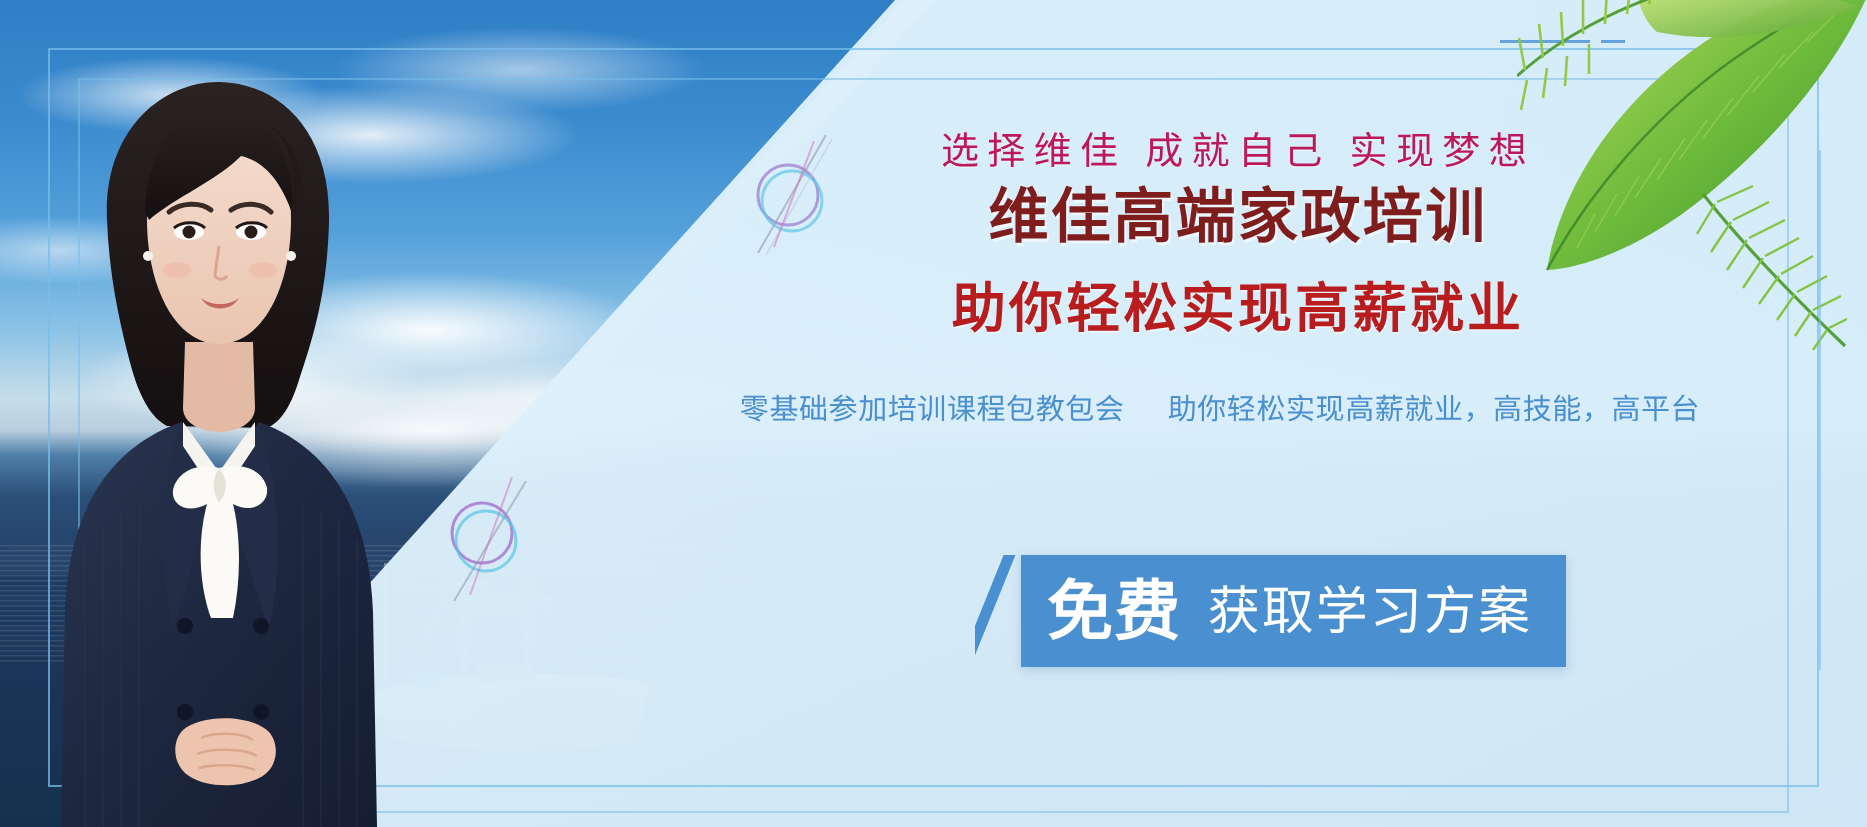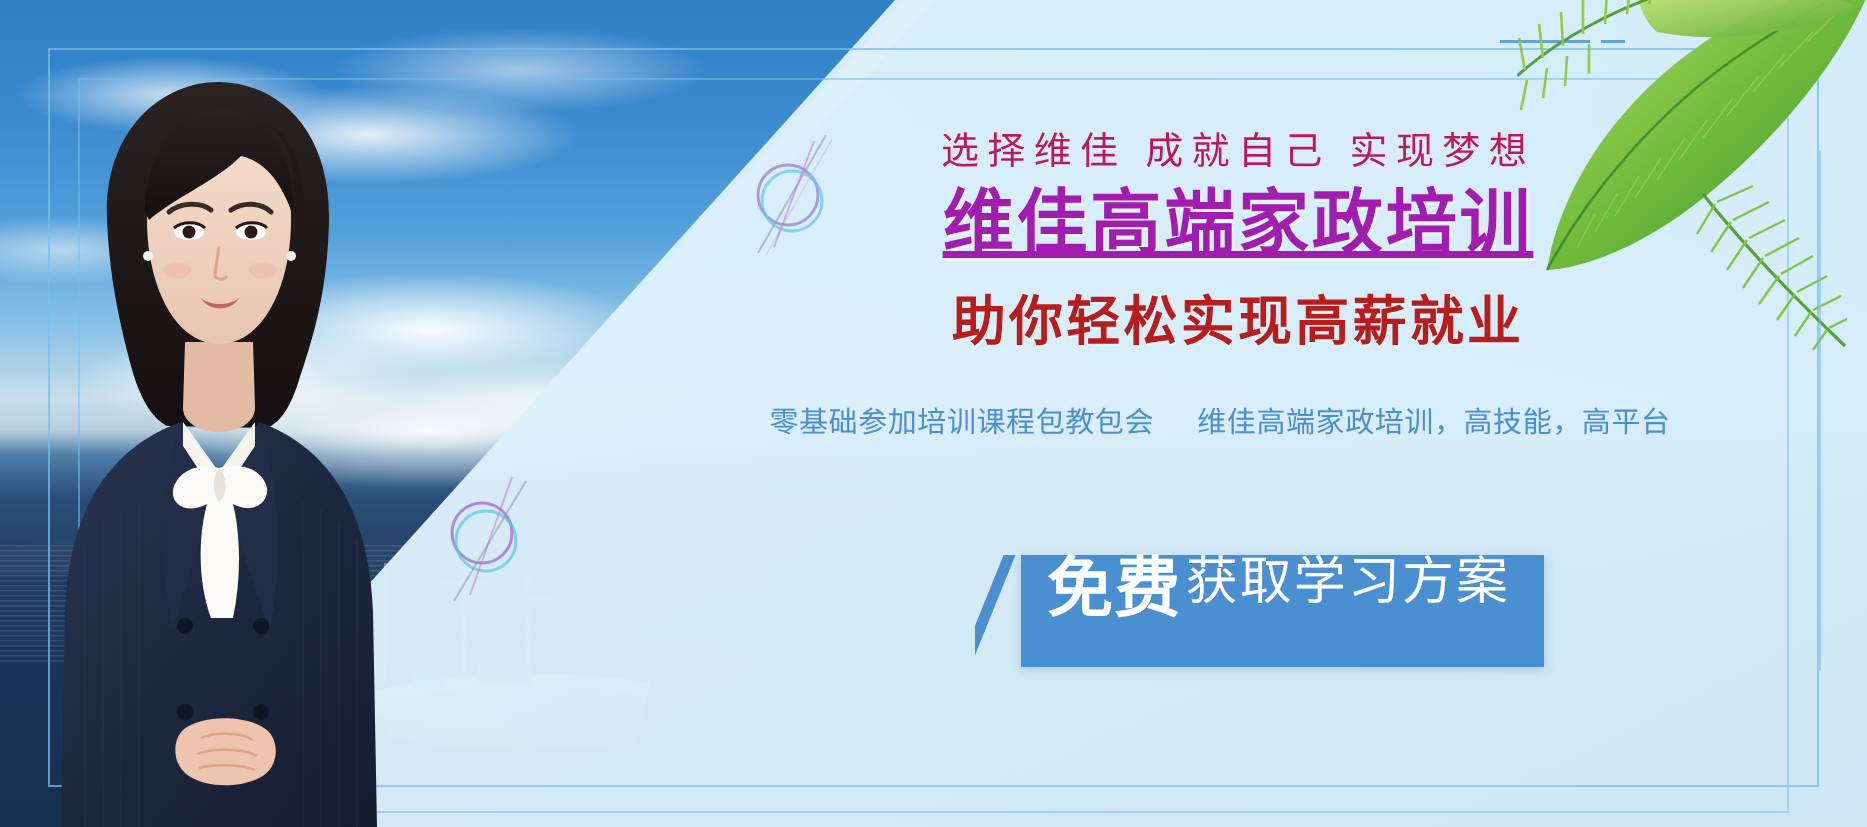--- a/index.html
+++ b/index.html
@@ -108,24 +108,23 @@
   .content{
     position:absolute; left:600px; top:120px; width:1180px; height:580px;
     text-align:center;
   }
   .tagline{
     font-size:38px; letter-spacing:.22em; color:#be185d;
     font-weight:500; margin:0 0 8px 96px; white-space:nowrap;
     text-shadow:0 1px 2px rgba(255,255,255,.6);
   }
   .headline{
-    font-size:71px; font-weight:800; color:#a21caf; letter-spacing:.04em;
+    font-size:60px; font-weight:800; color:#7f1d1d; letter-spacing:.04em;
     margin:6px 0 2px 96px; white-space:nowrap; line-height:1.12;
     text-shadow:2px 3px 0 rgba(255,255,255,.55);
-    text-decoration:underline;
   }
   .subhead{
     font-size:54px; font-weight:700; color:#b91c1c; letter-spacing:.06em;
     margin:14px 0 0 96px; white-space:nowrap;
     text-shadow:1px 2px 0 rgba(255,255,255,.5);
   }
   .bodyline{
     font-size:29px; color:#4a8fcf; letter-spacing:.02em; font-weight:500;
     margin:42px 0 0 60px; white-space:nowrap;
   }
@@ -139,21 +138,21 @@
   .cta-slash{
     width:46px; height:112px; position:relative; overflow:hidden; flex:none;
   }
   .cta-slash:before{
     content:""; position:absolute; left:6px; top:-8px;
     width:11px; height:130px; background:#4a8fcf;
     transform:rotate(22deg); transform-origin:center;
   }
   .cta-box{
     background:#4a8fcf; height:112px; padding:0 34px 0 26px;
-    display:flex; align-items:flex-start; gap:4px;
+    display:flex; align-items:center; gap:26px;
     box-shadow:0 3px 10px rgba(50,110,170,.25);
   }
   .cta-strong{
     color:#ffffff; font-size:66px; font-weight:800; letter-spacing:.02em; line-height:1;
   }
   .cta-rest{
     color:#ffffff; font-size:52px; font-weight:400; letter-spacing:.04em; line-height:1;
   }
 </style>
 </head>
@@ -362,21 +361,21 @@
     </g>
   </svg>
 
   <div class="content">
     <div class="tagline">选择维佳  成就自己  实现梦想</div>
     <div class="headline">维佳高端家政培训</div>
     <div class="subhead">助你轻松实现高薪就业</div>
     <div class="bodyline">
       <span>零基础参加培训课程包教包会</span>
       <span class="gap"></span>
-      <span>维佳高端家政培训，高技能，高平台</span>
+      <span>助你轻松实现高薪就业，高技能，高平台</span>
     </div>
   </div>
 
   <div class="cta-wrap">
     <div class="cta-slash"></div>
     <div class="cta-box">
       <span class="cta-strong">免费</span>
       <span class="cta-rest">获取学习方案</span>
     </div>
   </div>

